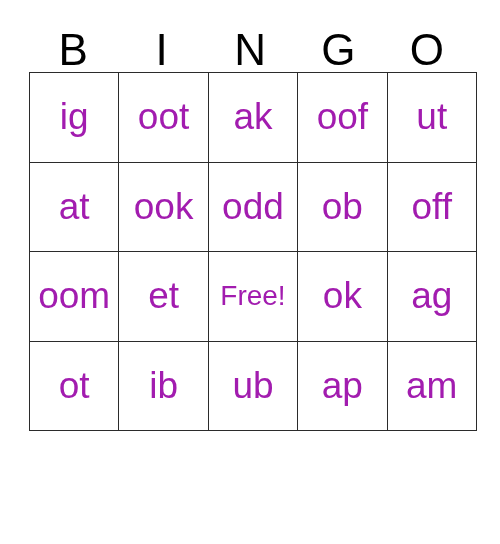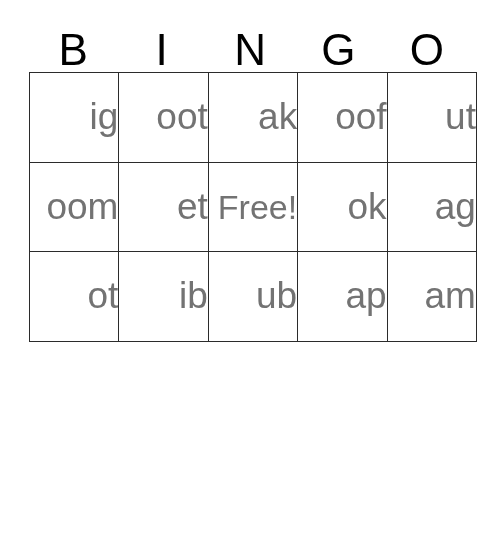--- a/index.html
+++ b/index.html
@@ -47,33 +47,33 @@
     border-collapse: collapse;
     table-layout: fixed;
   }
   #bingo-grid tr {
     height: 88.6px;
   }
   .bingo-cell {
     width: 88.4px;
     height: 88.6px;
     border: 1px solid #2b2b2b;
-    text-align: right;
+    text-align: center;
     vertical-align: middle;
     font-size: 37px;
     line-height: 40px;
     font-weight: 400;
-    color: #737373;
+    color: #a21caf;
     background: #ffffff;
     padding: 0;
     overflow: hidden;
     white-space: nowrap;
   }
   .bingo-cell.free-cell {
-    font-size: 34px;
+    font-size: 28px;
   }
 </style>
 </head>
 <body>
 
 <div id="bingo-card">
 
   <div id="bingo-header">
     <div class="header-cell">B</div>
     <div class="header-cell">I</div>
@@ -85,20 +85,27 @@
   <table id="bingo-grid">
     <tbody>
         <tr>
       <td class="bingo-cell">ig</td>
       <td class="bingo-cell">oot</td>
       <td class="bingo-cell">ak</td>
       <td class="bingo-cell">oof</td>
       <td class="bingo-cell">ut</td>
     </tr>
     <tr>
+      <td class="bingo-cell">at</td>
+      <td class="bingo-cell">ook</td>
+      <td class="bingo-cell">odd</td>
+      <td class="bingo-cell">ob</td>
+      <td class="bingo-cell">off</td>
+    </tr>
+    <tr>
       <td class="bingo-cell">oom</td>
       <td class="bingo-cell">et</td>
       <td class="bingo-cell free-cell">Free!</td>
       <td class="bingo-cell">ok</td>
       <td class="bingo-cell">ag</td>
     </tr>
     <tr>
       <td class="bingo-cell">ot</td>
       <td class="bingo-cell">ib</td>
       <td class="bingo-cell">ub</td>

